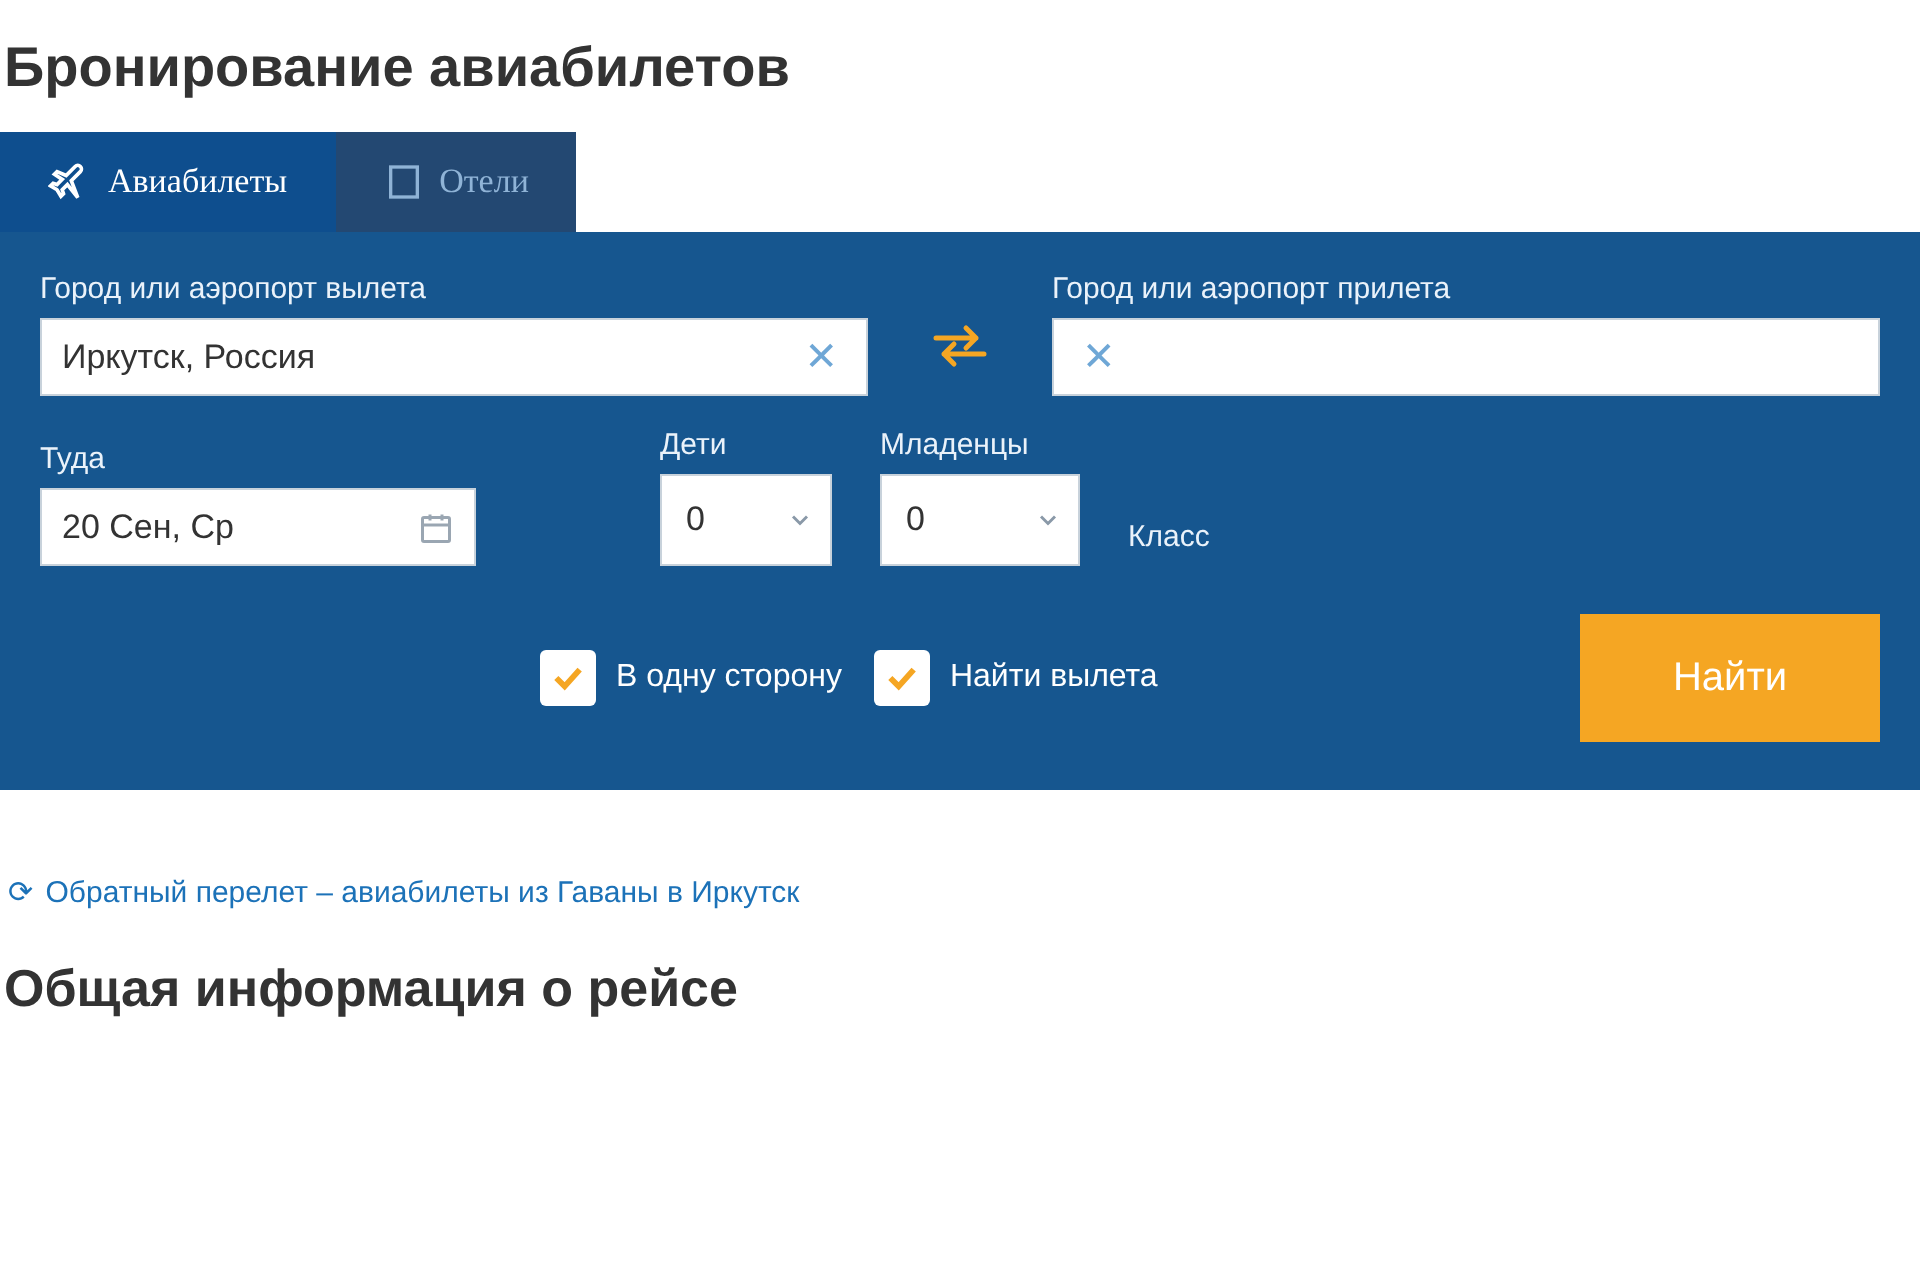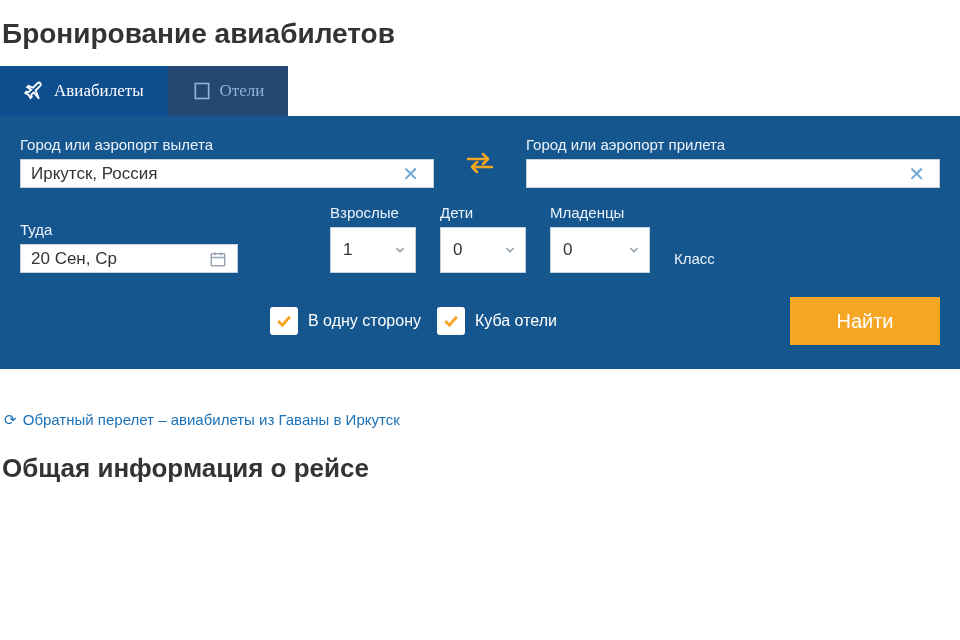--- a/index.html
+++ b/index.html
@@ -43,23 +43,22 @@
     color: #eaf2fa;
     font-size: 15px;
     margin-bottom: 6px;
   }
   .input-wrap {
     position: relative;
     display: flex;
     align-items: center;
     background: #fff;
     border: 1px solid #c8d2db;
-    height: 29px;
+    height: 39px;
     padding: 0 10px;
-    justify-content: flex-end;
   }
   .input-text {
     border: none;
     outline: none;
     font-size: 17px;
     color: #333;
     width: 100%;
     background: transparent;
   }
   .clear-x {
@@ -124,21 +123,21 @@
     justify-content: center;
   }
   .cb-box svg { color: #f5a623; }
   .cb-label { color: #fff; font-size: 16px; }
   .find-btn {
     margin-left: auto;
     background: #f5a623;
     color: #fff;
     font-size: 20px;
     border: none;
-    height: 48px;
+    height: 64px;
     width: 150px;
     cursor: pointer;
   }
   .return-link {
     display: block;
     color: #1c72b8;
     font-size: 15px;
     padding: 42px 4px 8px 4px;
   }
   .return-link::before {
@@ -219,31 +218,20 @@
               <rect x="3" y="5" width="18" height="16" rx="1"></rect>
               <line x1="3" y1="10" x2="21" y2="10"></line>
               <line x1="8" y1="3" x2="8" y2="7"></line>
               <line x1="16" y1="3" x2="16" y2="7"></line>
             </svg>
         </span>
       </div>
     </div>
     <div style="width:44px"></div>
     <div class="field" style="width:86px">
-      <div class="field-label">Взрослые</div>
-      <div class="select-wrap">
-        <span class="val">1</span>
-        <span class="chev">
-            <svg width="14" height="14" viewBox="0 0 24 24" fill="none" stroke="currentColor" stroke-width="2.5">
-              <polyline points="6 9 12 15 18 9"></polyline>
-            </svg>
-          </span>
-      </div>
-    </div>
-    <div class="field" style="width:86px">
       <div class="field-label">Дети</div>
       <div class="select-wrap">
         <span class="val">0</span>
         <span class="chev">
             <svg width="14" height="14" viewBox="0 0 24 24" fill="none" stroke="currentColor" stroke-width="2.5">
               <polyline points="6 9 12 15 18 9"></polyline>
             </svg>
           </span>
       </div>
     </div>
@@ -271,21 +259,21 @@
           </svg>
       </span>
       <span class="cb-label">В одну сторону</span>
     </div>
     <div class="checkbox">
       <span class="cb-box">
         <svg width="20" height="20" viewBox="0 0 24 24" fill="none" stroke="currentColor" stroke-width="3.5">
             <polyline points="5 12 10 17 19 7"></polyline>
           </svg>
       </span>
-      <span class="cb-label">Куба отели</span>
+      <span class="cb-label">Найти вылета</span>
     </div>
     <button class="find-btn">Найти</button>
   </div>
 
 </div>
 
 <a class="return-link">Обратный перелет – авиабилеты из Гаваны в Иркутск</a>
 
 <h2 class="section-title">Общая информация о рейсе</h2>
 

